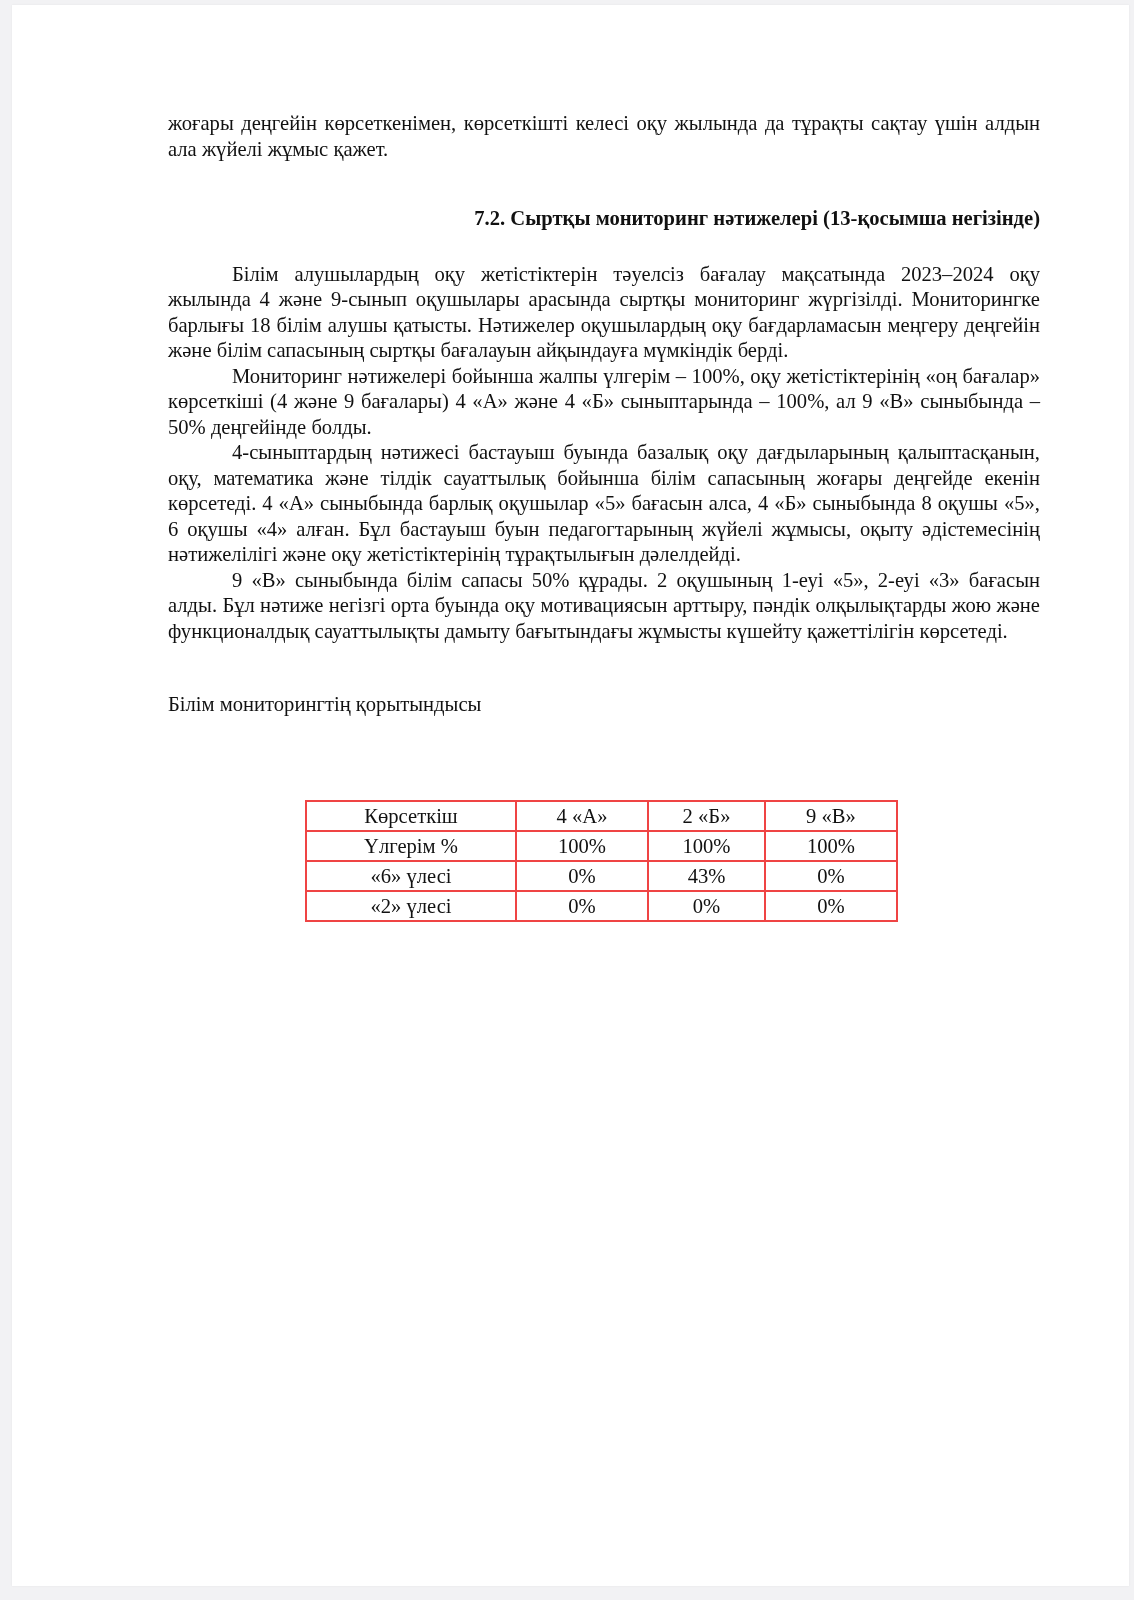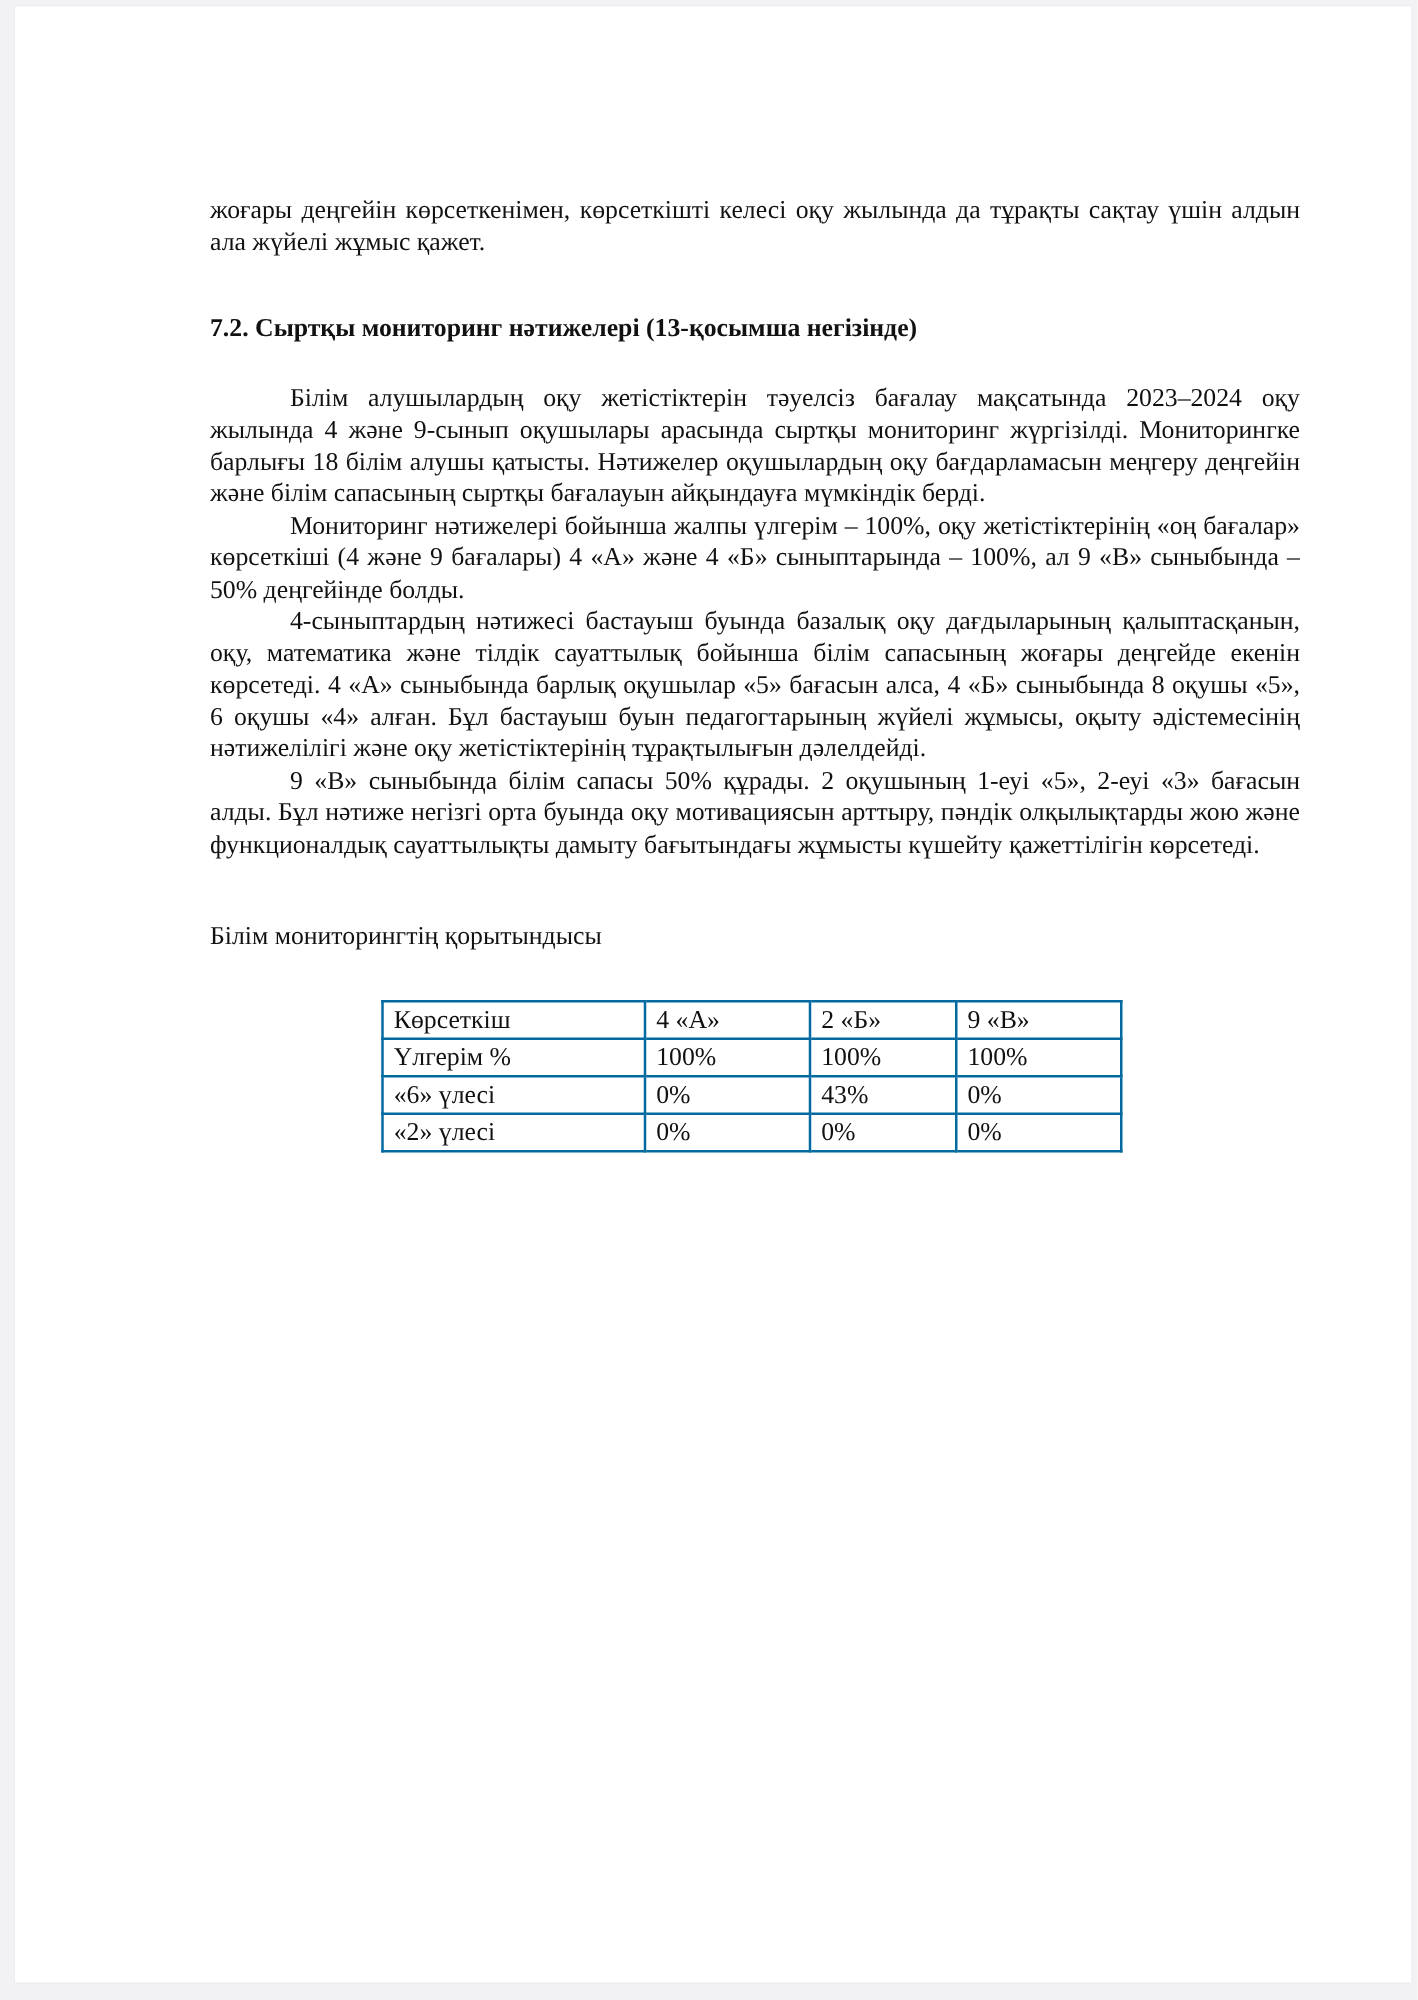--- a/index.html
+++ b/index.html
@@ -24,33 +24,32 @@
       background: #ffffff;
       box-shadow: 0 0 2px rgba(0,0,0,0.06);
     }
     .content {
       position: absolute;
       left: 156px;
       top: 106px;
       width: 872px;
       font-size: 20.6px;
       line-height: 25.5px;
-      margin-top: 45px;
     }
     .para {
       margin: 0;
       text-align: justify;
       text-align-last: left;
     }
     .indent {
       text-indent: 64px;
     }
     .heading {
       margin: 44px 0 0 0;
-      text-align: left;
+      text-align: right;
       font-weight: bold;
       font-size: 20.6px;
       line-height: 25.5px;
     }
     .body-block {
       margin-top: 30px;
     }
     .caption {
       margin: 48px 0 0 0;
       font-size: 20.6px;
@@ -58,25 +57,26 @@
     }
     table.results {
       position: absolute;
       left: 293px;
       top: 795px;
       border-collapse: collapse;
       font-size: 20.6px;
       line-height: 24px;
     }
     table.results td {
-      border: 2px solid #0369a1;
+      border: 2px solid #ef4444;
       padding: 1px 8px 2px 8px;
       height: 25px;
       vertical-align: middle;
       white-space: nowrap;
+      text-align: center;
     }
     table.results td.c0 { width: 192px; }
     table.results td.c1 { width: 114px; }
     table.results td.c2 { width: 99px; }
     table.results td.c3 { width: 114px; }
   </style>
 </head>
 <body>
 
 <div class="page">

